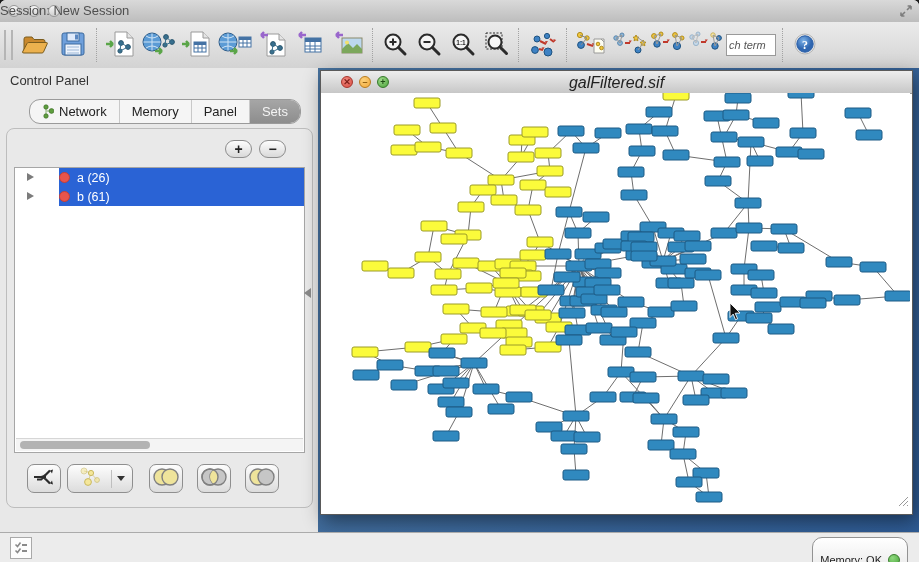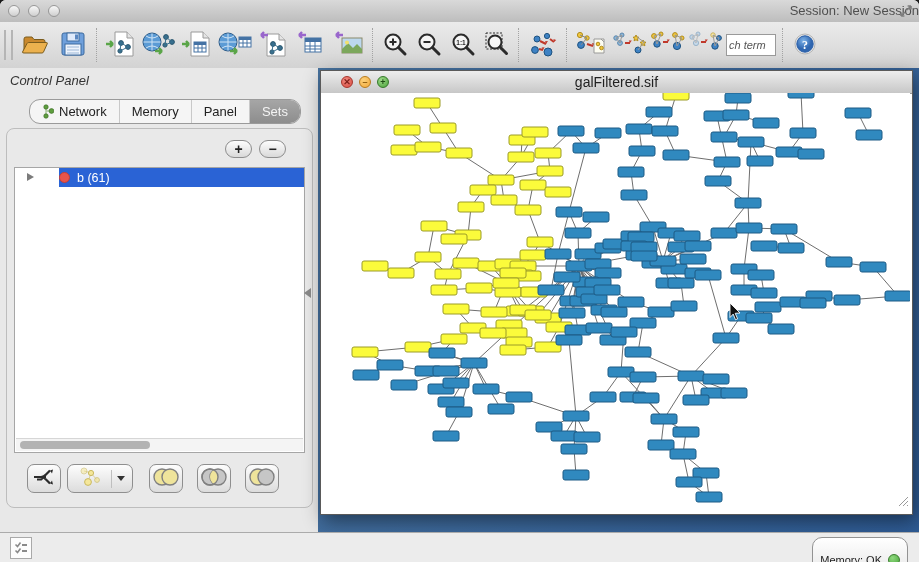--- a/index.html
+++ b/index.html
@@ -2,36 +2,36 @@
 <html><head>
 <meta charset="utf-8">
 <style>
   html,body{margin:0;padding:0;background:#1a1a1a;font-family:"Liberation Sans",sans-serif;}
   #app{position:relative;width:919px;height:562px;background:#e8e8e8;overflow:hidden;border-radius:6px 6px 0 0;}
   
   #titlebar{position:absolute;left:0;top:0;width:919px;height:22px;
     background:linear-gradient(#d9d9d9,#bdbdbd);border-bottom:1px solid #8e8e8e;}
   .tl-dot{position:absolute;top:5px;width:12px;height:12px;border-radius:50%;
     background:linear-gradient(#f8f8f8,#cfcfcf);border:1px solid #979797;box-sizing:border-box;}
-  #title-text{position:absolute;top:3px;left:0;right:0;text-align:right;font-size:13px;color:#4f4f4f;}
+  #title-text{position:absolute;top:3px;left:0;right:0;text-align:left;font-size:13px;color:#4f4f4f;}
   #fullscreen-ico{position:absolute;right:6px;top:4px;width:14px;height:14px;color:#7d7d7d;font-size:12px;}
   
   #toolbar{position:absolute;left:0;top:22px;width:919px;height:46px;
     background:linear-gradient(#ebebeb,#d3d3d3);border-bottom:1px solid #9e9e9e;
     display:flex;align-items:center;}
   .grip{width:5px;height:30px;margin:0 3px 0 4px;border-left:2px solid #b5b5b5;border-right:2px solid #b5b5b5;}
   .tbtn{width:38px;height:40px;display:flex;align-items:center;justify-content:center;border:none;background:transparent;padding:0;}
   .tbtn.narrow{width:34px;}
   .sep{width:1px;height:34px;margin:0 4px;border-left:1px dotted #a3a3a3;}
   #search-box{width:44px;height:20px;border:1px solid #9a9a9a;background:#fff;font-size:11px;
     font-style:italic;color:#555;padding:0 2px;margin:12px 2px;font-family:"Liberation Sans",sans-serif;}
   
   #main{position:absolute;left:0;top:68px;width:919px;height:464px;}
   #control-panel{position:absolute;left:0;top:0;width:318px;height:464px;background:#e8e8e8;}
-  #cp-header{position:absolute;left:0;top:0;width:376px;height:26px;font-style:italic;}
+  #cp-header{position:absolute;left:0;top:0;width:376px;height:26px;}
   #cp-title{position:absolute;left:10px;top:5px;font-size:13px;color:#333;}
   #cp-float{position:absolute;right:34px;top:7px;width:10px;height:10px;border:1.5px solid #444;box-sizing:border-box;}
   #cp-close{position:absolute;right:12px;top:3px;font-size:14px;font-weight:bold;color:#111;}
   
   #tabbar{position:absolute;left:29px;top:31px;height:23px;display:flex;
     border:1px solid #9a9a9a;border-radius:11px;background:#f5f5f5;overflow:hidden;}
   .tab{display:flex;align-items:center;justify-content:center;font-size:13px;color:#222;
     border-right:1px solid #c9c9c9;padding:0 12px;height:23px;}
   .tab:last-child{border-right:none;}
   .tab.selected{background:linear-gradient(#a6a6a6,#8d8d8d);color:#f4f4f4;}
@@ -69,21 +69,21 @@
     background:linear-gradient(120deg,#48739f,#2e5b94);}
   #net-window{position:absolute;left:2px;top:2px;width:591px;height:443px;
     background:#fff;border:1px solid #5a5a5a;box-shadow:3px 6px 18px rgba(0,0,0,.45);}
   #net-titlebar{position:relative;height:22px;background:linear-gradient(#ededed,#c7c7c7);
     border-bottom:1px solid #979797;}
   .traffic{position:absolute;top:5px;width:12px;height:12px;border-radius:50%;box-sizing:border-box;
     font-size:9px;font-weight:bold;line-height:11px;text-align:center;}
   #tf-close{left:20px;background:radial-gradient(circle at 35% 30%,#f0887f,#d94e42);border:1px solid #a8362d;color:#7c1f18;}
   #tf-min{left:38px;background:radial-gradient(circle at 35% 30%,#fbd07a,#f3a93a);border:1px solid #b87c1e;color:#8a5a0d;}
   #tf-max{left:56px;background:radial-gradient(circle at 35% 30%,#9fd98a,#4aa33a);border:1px solid #35792a;color:#1d4d14;}
-  #net-title{position:absolute;left:0;right:0;top:3px;text-align:center;font-size:14px;color:#222;}
+  #net-title{position:absolute;left:0;right:0;top:3px;text-align:center;font-size:16px;color:#222;font-style:italic;}
   #net-canvas{position:absolute;left:0;top:22px;width:589px;height:419px;background:#fff;overflow:hidden;}
   #net-svg{position:absolute;left:0;top:0;}
   #resize-grip{position:absolute;right:1px;bottom:1px;}
   
   #statusbar{position:absolute;left:0;top:532px;width:919px;height:30px;background:#ececec;border-top:1px solid #ababab;}
   #task-btn{position:absolute;left:10px;top:4px;width:22px;height:22px;border:1px solid #a9a9a9;
     background:#fdfdfd;display:flex;align-items:center;justify-content:center;padding:0;}
   #memory-badge{position:absolute;right:11px;top:4px;height:20px;border:1px solid #939393;border-radius:10px;
     background:linear-gradient(#ffffff,#e2e2e2);display:flex;align-items:center;padding:12px 7px;font-size:11px;color:#222;}
   #memory-dot{width:12px;height:12px;border-radius:50%;background:radial-gradient(circle at 35% 30%,#8fd97f,#4aa63b);
@@ -371,20 +371,26 @@
         <span class="tab selected">
             <span>Sets</span>
           </span>
       </div>
 
       <div id="sets-frame">
         <button class="pm-btn" id="btn-add">+</button>
         <button class="pm-btn" id="btn-remove">−</button>
 
         <div id="sets-list">
+          <div class="set-row">
+            <span class="row-hl"></span>
+            <span class="row-tri"></span>
+            <span class="row-dot"></span>
+            <span class="row-label">a (26)</span>
+          </div>
           <div class="set-row">
             <span class="row-hl"></span>
             <span class="row-tri"></span>
             <span class="row-dot"></span>
             <span class="row-label">b (61)</span>
           </div>
           <div id="list-hscroll">
             <span id="list-thumb"></span>
           </div>
         </div>

